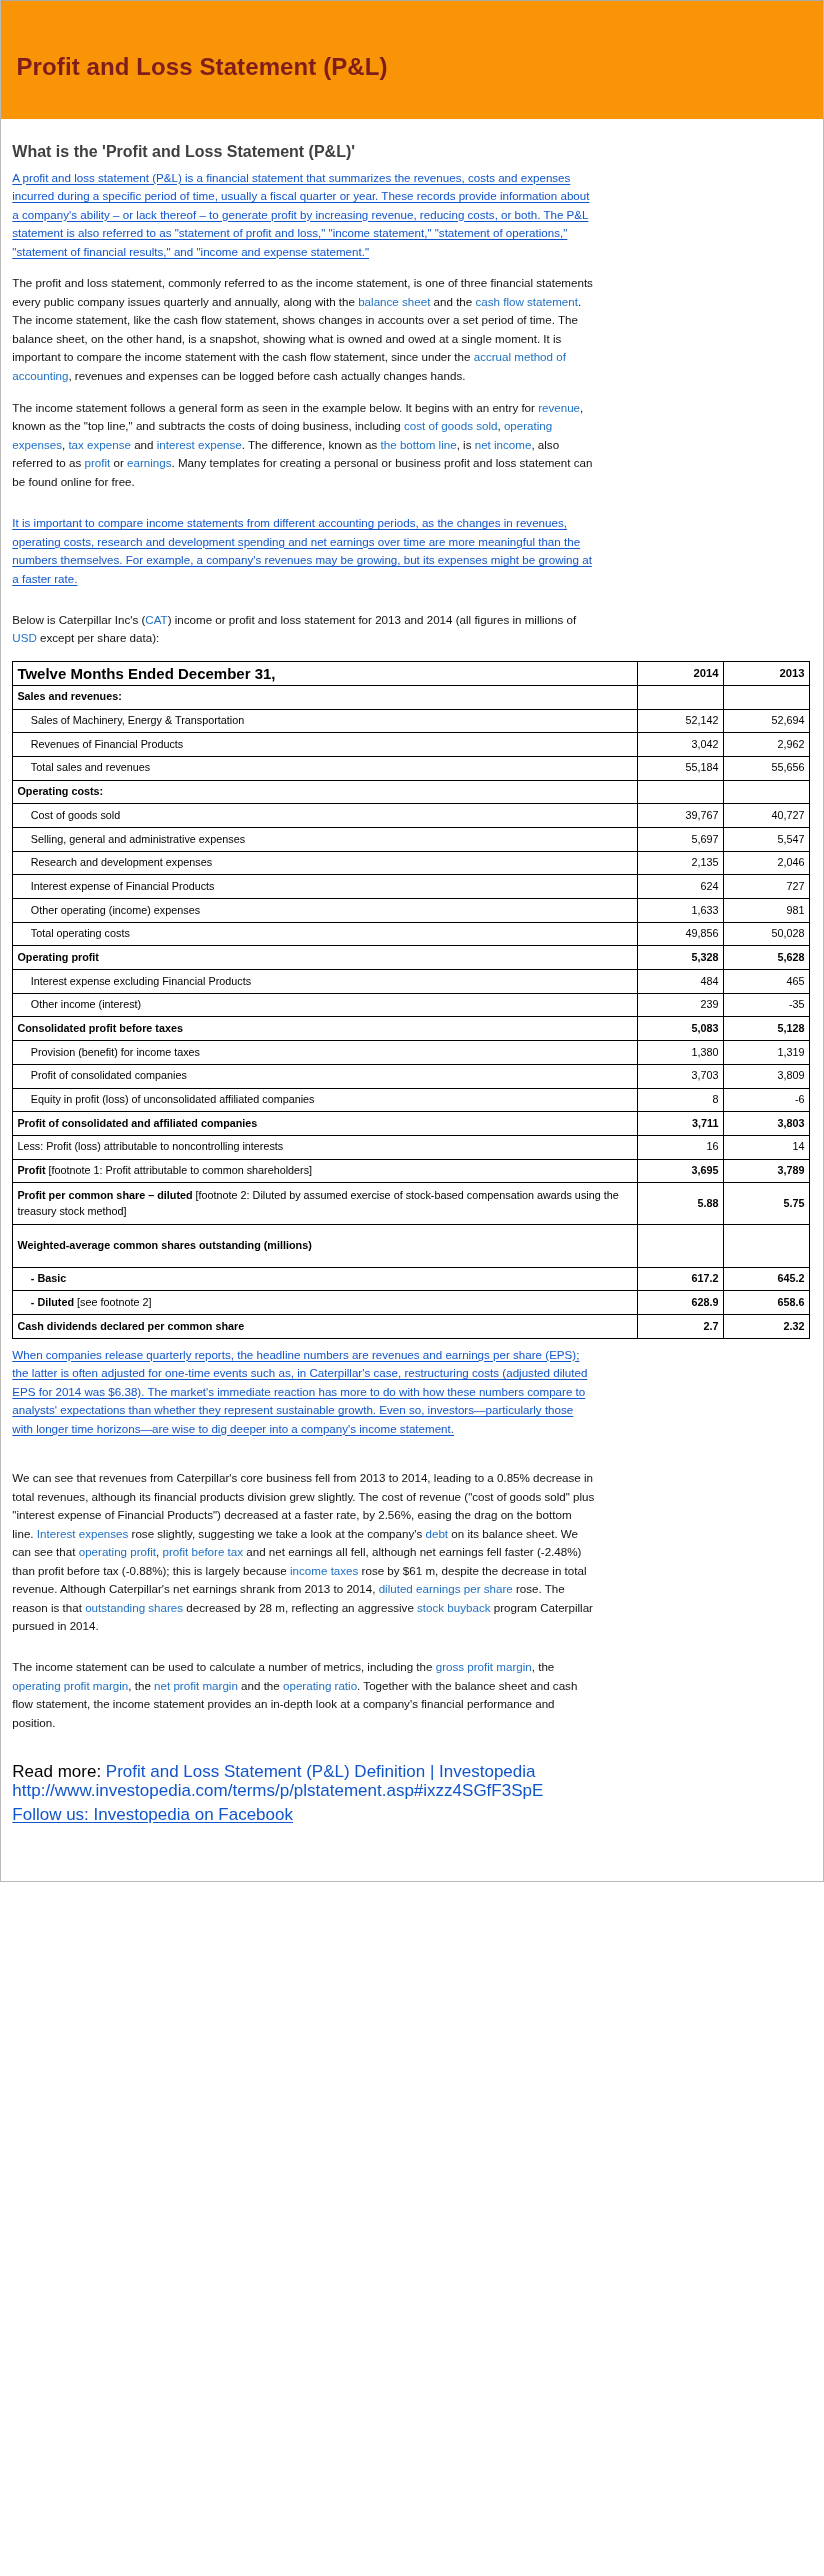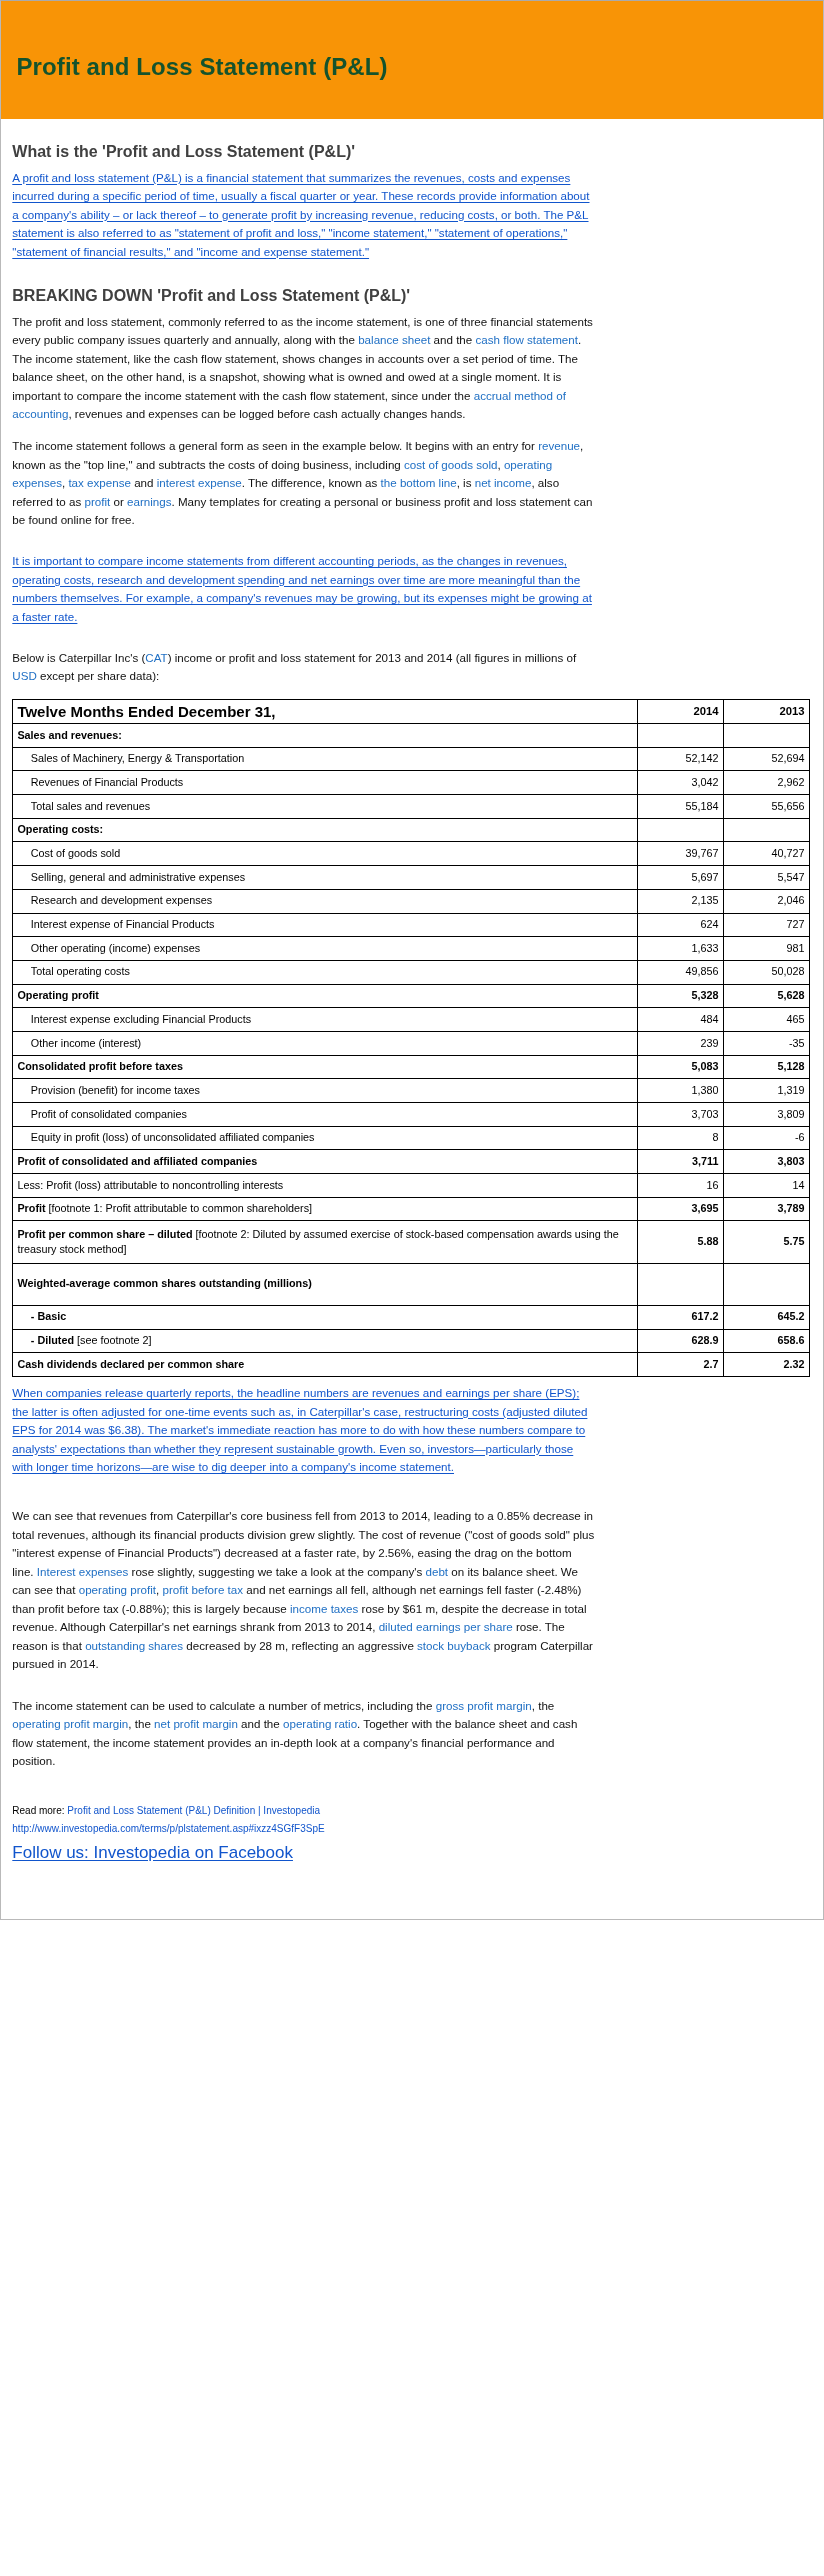--- a/index.html
+++ b/index.html
@@ -25,21 +25,21 @@
     background: #f89406;
     height: 118px;
     box-sizing: border-box;
     padding: 0 15.5px;
     display: flex;
     align-items: center;
   }
   .banner-title {
     font-size: 24px;
     font-weight: bold;
-    color: #14532d;
+    color: #7f1d1d;
     letter-spacing: 0.1px;
     line-height: 1.05;
     margin-top: 13.4px;
   }
   .content {
     padding: 0 13.4px 0 11.3px;
     box-sizing: border-box;
   }
   h2.section-heading {
     font-size: 16px;
@@ -105,21 +105,21 @@
     white-space: nowrap;
   }
   table.pl-table td.label { text-align: left; }
   tr.group td.label { font-weight: bold; }
   tr.indent td.label { padding-left: 17.5px; }
   tr.bold td { font-weight: bold; }
   tr.tall td { height: 34px; }
   .fn-normal { font-weight: normal; }
 
   .read-more {
-    font-size: 10px;
+    font-size: 17px;
     line-height: 18.5px;
     margin: 0 0 5.2px 0;
     max-width: 582px;
   }
   .read-more .lnk { color: #1155cc; }
   .follow {
     font-size: 17px;
     line-height: 18.5px;
     margin: 0 0 20.6px 0;
   }
@@ -137,21 +137,20 @@
 
   <div class="banner">
     <div class="banner-title">Profit and Loss Statement (P&amp;L)</div>
   </div>
 
   <div class="content">
 
     <h2 class="section-heading">What is the 'Profit and Loss Statement (P&amp;L)'</h2>
     <p class="body-text linked-block">A profit and loss statement (P&amp;L) is a financial statement that summarizes the revenues, costs and expenses incurred during a specific period of time, usually a fiscal quarter or year. These records provide information about a company's ability – or lack thereof – to generate profit by increasing revenue, reducing costs, or both. The P&amp;L statement is also referred to as "statement of profit and loss," "income statement," "statement of operations," "statement of financial results," and "income and expense statement."</p>
 
-    <h2 class="section-heading tight">BREAKING DOWN 'Profit and Loss Statement (P&amp;L)'</h2>
 
     <p class="body-text">
       <span>The profit and loss statement, commonly referred to as the income statement, is one of three financial statements every public company issues quarterly and annually, along with the </span><span class="inline-link">balance sheet</span><span> and the </span><span class="inline-link">cash flow statement</span><span>. The income statement, like the cash flow statement, shows changes in accounts over a set period of time. The balance sheet, on the other hand, is a snapshot, showing what is owned and owed at a single moment. It is important to compare the income statement with the cash flow statement, since under the </span><span class="inline-link">accrual method of accounting</span><span>, revenues and expenses can be logged before cash actually changes hands.</span>
     </p>
 
     <p class="body-text">
       <span>The income statement follows a general form as seen in the example below. It begins with an entry for </span><span class="inline-link">revenue</span><span>, known as the "top line," and subtracts the costs of doing business, including </span><span class="inline-link">cost of goods sold</span><span>, </span><span class="inline-link">operating expenses</span><span>, </span><span class="inline-link">tax expense</span><span> and </span><span class="inline-link">interest expense</span><span>. The difference, known as </span><span class="inline-link">the bottom line</span><span>, is </span><span class="inline-link">net income</span><span>, also referred to as </span><span class="inline-link">profit</span><span> or </span><span class="inline-link">earnings</span><span>. Many templates for creating a personal or business profit and loss statement can be found online for free.</span>
     </p>
 
     <div class="spacer-sm"></div>

